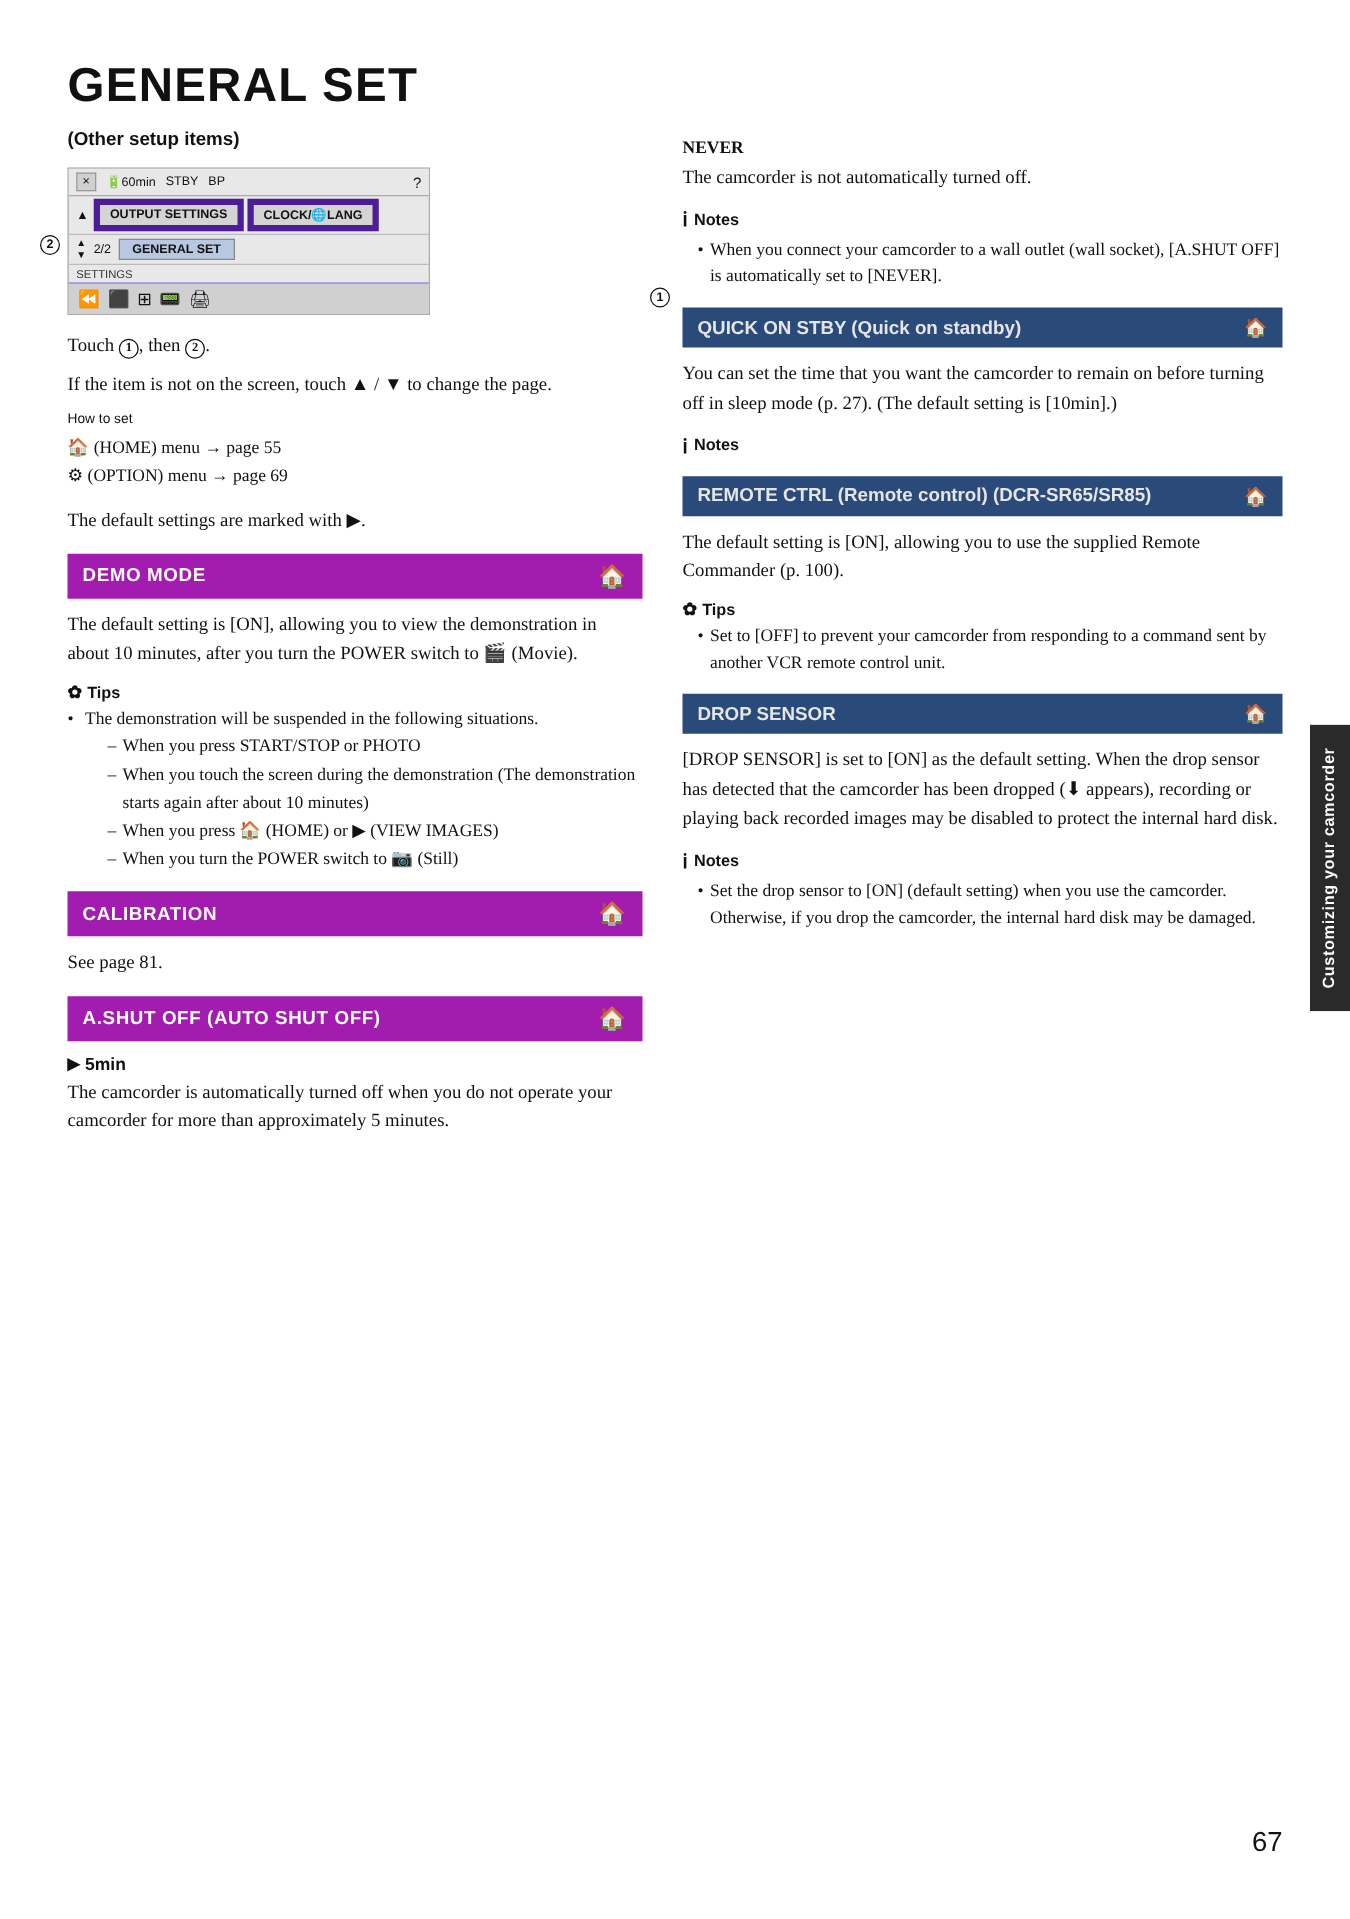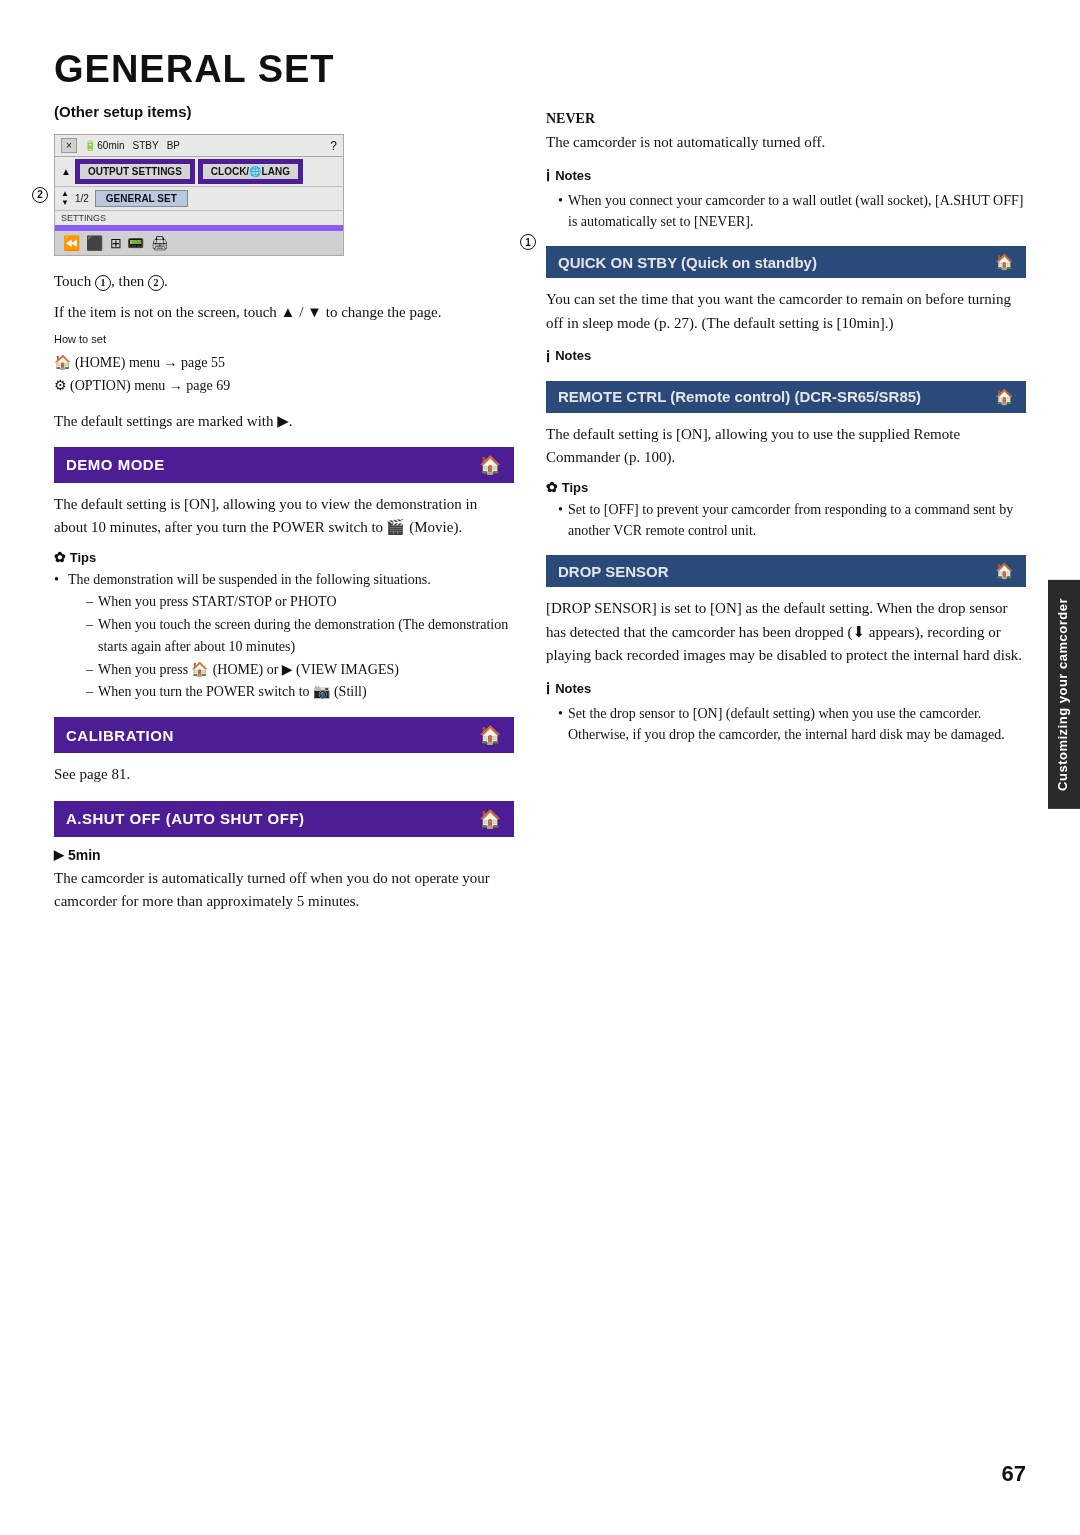--- a/index.html
+++ b/index.html
@@ -107,40 +107,40 @@
       border: 1px solid #888;
       background: #b8c8e0;
       padding: 2px 10px;
       font-size: 10px;
       font-weight: bold;
     }
     .camera-ui .settings-label {
       font-size: 9px;
       padding: 2px 6px;
       color: #333;
-      border-bottom: 6px solid #8b5cf6;
+      border-bottom: 1px solid #8b5cf6;
     }
     .camera-ui .icon-row {
       display: flex;
       gap: 6px;
       padding: 4px 8px;
       background: #d0d0d0;
     }
     .camera-ui .icon-row span {
       font-size: 14px;
     }
 
     .body-text {
       font-size: 15px;
       line-height: 1.55;
       margin-bottom: 8px;
     }
 
     .section-header {
-      background: #4c1d95;
+      background: #a21caf;
       color: #fff;
       font-family: Arial, Helvetica, sans-serif;
       font-weight: 900;
       font-size: 15px;
       text-transform: uppercase;
       padding: 7px 12px;
       display: flex;
       align-items: center;
       justify-content: space-between;
       margin-bottom: 10px;
@@ -260,21 +260,21 @@
       position: absolute;
       left: 0;
     }
 
     .page-number {
       position: absolute;
       bottom: 48px;
       right: 54px;
       font-family: Arial, sans-serif;
       font-size: 22px;
-      font-weight: 700;
+      font-weight: 400;
     }
 
     .sidebar-tab {
       position: absolute;
       right: 0;
       top: 580px;
       width: 32px;
       background: #2a2a2a;
       color: #fff;
       font-family: Arial, sans-serif;
@@ -339,21 +339,21 @@
           <div class="menu-row" style="flex:1; border:none; padding:0; gap:3px;">
             <span class="menu-btn">OUTPUT SETTINGS</span>
             <span class="menu-btn">CLOCK/🌐LANG</span>
           </div>
         </div>
         <div class="page-row">
           <div class="nav-arrows">
             <span>▲</span>
             <span>▼</span>
           </div>
-          <span class="page-num">1/2</span>
+          <span class="page-num">2/2</span>
           <span class="active-btn">GENERAL SET</span>
         </div>
         <div class="settings-label">SETTINGS</div>
         <div class="icon-row">
           <span>⏪</span>
           <span>⬛</span>
           <span>⊞</span>
           <span>📟</span>
           <span>🖨</span>
 

